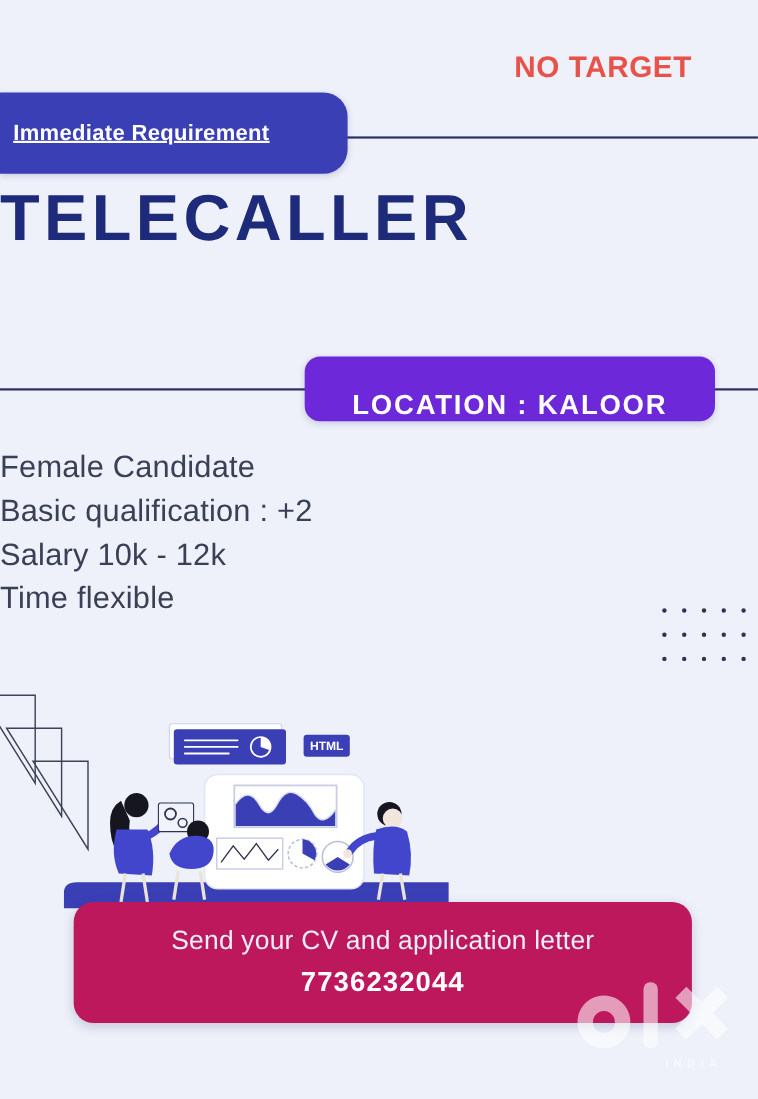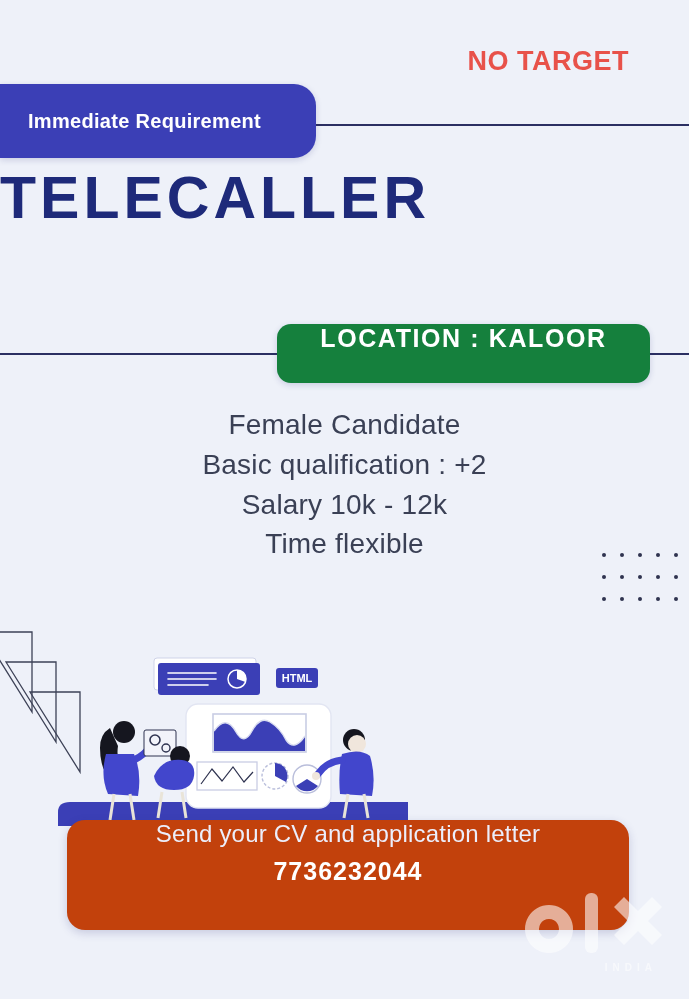--- a/index.html
+++ b/index.html
@@ -27,47 +27,47 @@
 
   
   .imm-badge{
     position:absolute;left:0;top:84px;width:316px;height:74px;
     background:#3b3fb6;border-radius:0 22px 22px 0;
     display:flex;align-items:center;
     box-shadow:0 2px 6px rgba(40,44,120,.18);
   }
   .imm-badge span{
     color:#ffffff;font-size:20px;font-weight:bold;
-    letter-spacing:.3px;padding-left:28px;
+    letter-spacing:.3px;padding-left:12px;text-decoration:underline;
   }
 
   
   .title{
     position:absolute;left:0;right:0;top:168px;
     text-align:left;color:#1e2a7a;
     font-size:59px;font-weight:bold;line-height:1.03;
     letter-spacing:4px;
   }
   .title .l2{display:block;}
 
   
   .loc-badge{
     position:absolute;left:277px;top:324px;width:373px;height:59px;
-    background:#15803d;border-radius:14px;
-    display:flex;align-items:flex-start;justify-content:center;
+    background:#6d28d9;border-radius:14px;
+    display:flex;align-items:flex-end;justify-content:center;
     box-shadow:0 2px 6px rgba(40,44,120,.18);
   }
   .loc-badge span{
     color:#ffffff;font-size:25px;font-weight:bold;letter-spacing:1.6px;
   }
 
   
   .details{
     position:absolute;left:0;right:0;top:405px;
-    text-align:center;color:#3a4055;
+    color:#3a4055;
     font-size:28px;line-height:1.42;
     letter-spacing:.2px;
   }
   .details div{white-space:nowrap;}
 
   
   .dots{
     position:absolute;left:602px;top:553px;
     display:grid;grid-template-columns:repeat(5,18px);
     grid-auto-rows:22px;
@@ -79,22 +79,22 @@
 
   
   .tris{position:absolute;left:-34px;top:620px;width:130px;height:180px;}
 
   
   .illus{position:absolute;left:58px;top:636px;width:350px;height:190px;}
 
   
   .cta{
     position:absolute;left:67px;top:820px;width:562px;height:110px;
-    background:#c2410c;border-radius:18px;
-    display:flex;flex-direction:column;align-items:center;
+    background:#be185d;border-radius:18px;
+    display:flex;flex-direction:column;align-items:center;justify-content:center;
     box-shadow:0 3px 10px rgba(40,44,120,.20);
   }
   .cta-line{color:#eceefb;font-size:24px;letter-spacing:.2px;}
   .cta-phone{color:#ffffff;font-size:25px;font-weight:bold;letter-spacing:1px;margin-top:9px;}
 
   
   .olx{position:absolute;right:18px;bottom:30px;width:152px;height:78px;opacity:.72;}
   .olx-sub{
     position:absolute;right:32px;bottom:26px;
     color:rgba(255,255,255,.55);font-size:10px;letter-spacing:5px;font-weight:bold;

